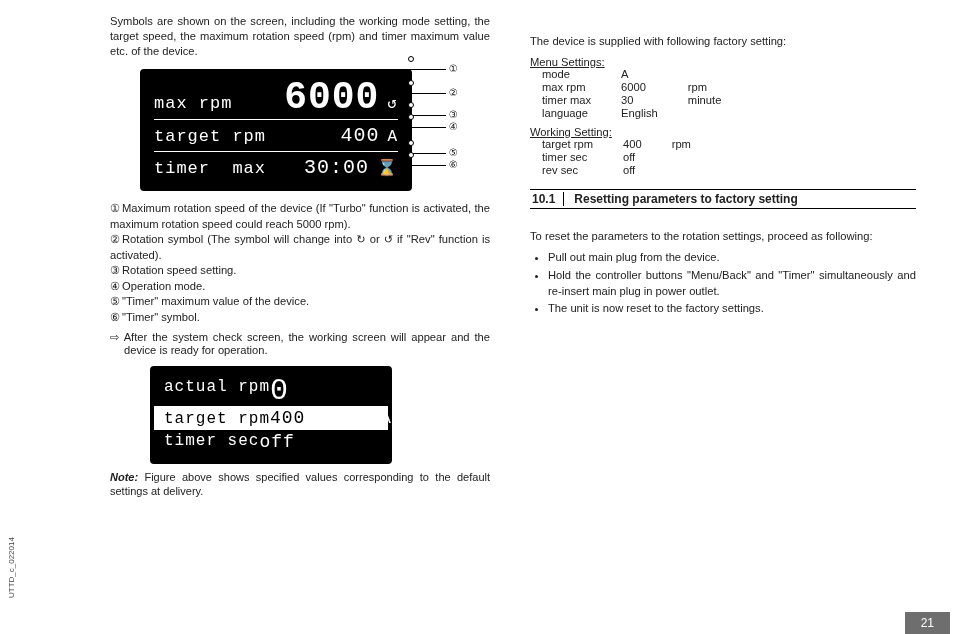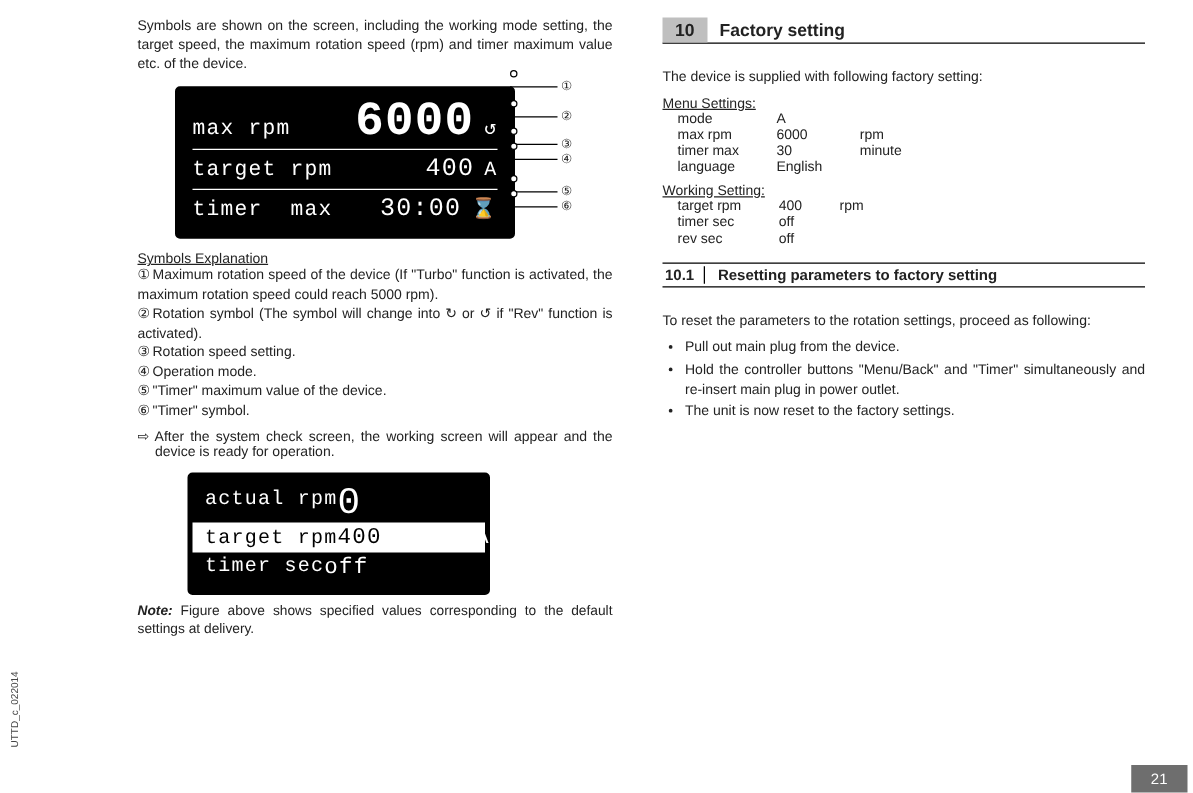--- a/index.html
+++ b/index.html
@@ -216,21 +216,20 @@
     <div class="callouts">
       <div style="top:-6px;"><span class="circ"></span><span class="line" style="width:38px;"></span> <span>①</span></div>
       <div style="top:18px;"><span class="circ"></span><span class="line" style="width:38px;"></span> <span>②</span></div>
       <div style="top:40px;"><span class="circ"></span><span class="line" style="width:38px;"></span> <span>③</span></div>
       <div style="top:52px;"><span class="circ"></span><span class="line" style="width:38px;"></span> <span>④</span></div>
       <div style="top:78px;"><span class="circ"></span><span class="line" style="width:38px;"></span> <span>⑤</span></div>
       <div style="top:90px;"><span class="circ"></span><span class="line" style="width:38px;"></span> <span>⑥</span></div>
     </div>
   </div>
 
-  <div class="heading-u">Symbols Explanation</div>
   <div class="sym-list">
     <div><span class="circnum">①</span><span>Maximum rotation speed of the device (If "Turbo" function is activated, the maximum rotation speed could reach 5000 rpm).</span></div>
     <div><span class="circnum">②</span><span>Rotation symbol (The symbol will change into </span><span>↻</span><span> or </span><span>↺</span><span> if  "Rev" function is activated).</span></div>
     <div><span class="circnum">③</span><span>Rotation speed setting.</span></div>
     <div><span class="circnum">④</span><span>Operation mode.</span></div>
     <div><span class="circnum">⑤</span><span>"Timer" maximum value of the device.</span></div>
     <div><span class="circnum">⑥</span><span>"Timer" symbol.</span></div>
   </div>
 
   <p class="arrow-line" style="margin-top:6px;">
@@ -251,24 +250,20 @@
     <div class="row">
       <span class="lab" style="font-size:16px;">timer sec</span>
       <span class="med" style="font-size:18px;">off</span>
     </div>
   </div>
 
   <p class="note"><b>Note:</b><span> Figure above shows specified values corresponding to the default settings at delivery.</span></p>
 </div>
 
 <div class="col-right">
-  <div class="sec-head">
-    <div class="sec-num">10</div>
-    <div class="sec-title">Factory setting</div>
-  </div>
   <p class="body-r">The device is supplied with following factory setting:</p>
 
   <div class="heading-u">Menu Settings:</div>
   <table class="tbl">
     <tbody>
             <tr>
               <td>mode</td>
               <td>A</td>
               <td></td>
             </tr>

